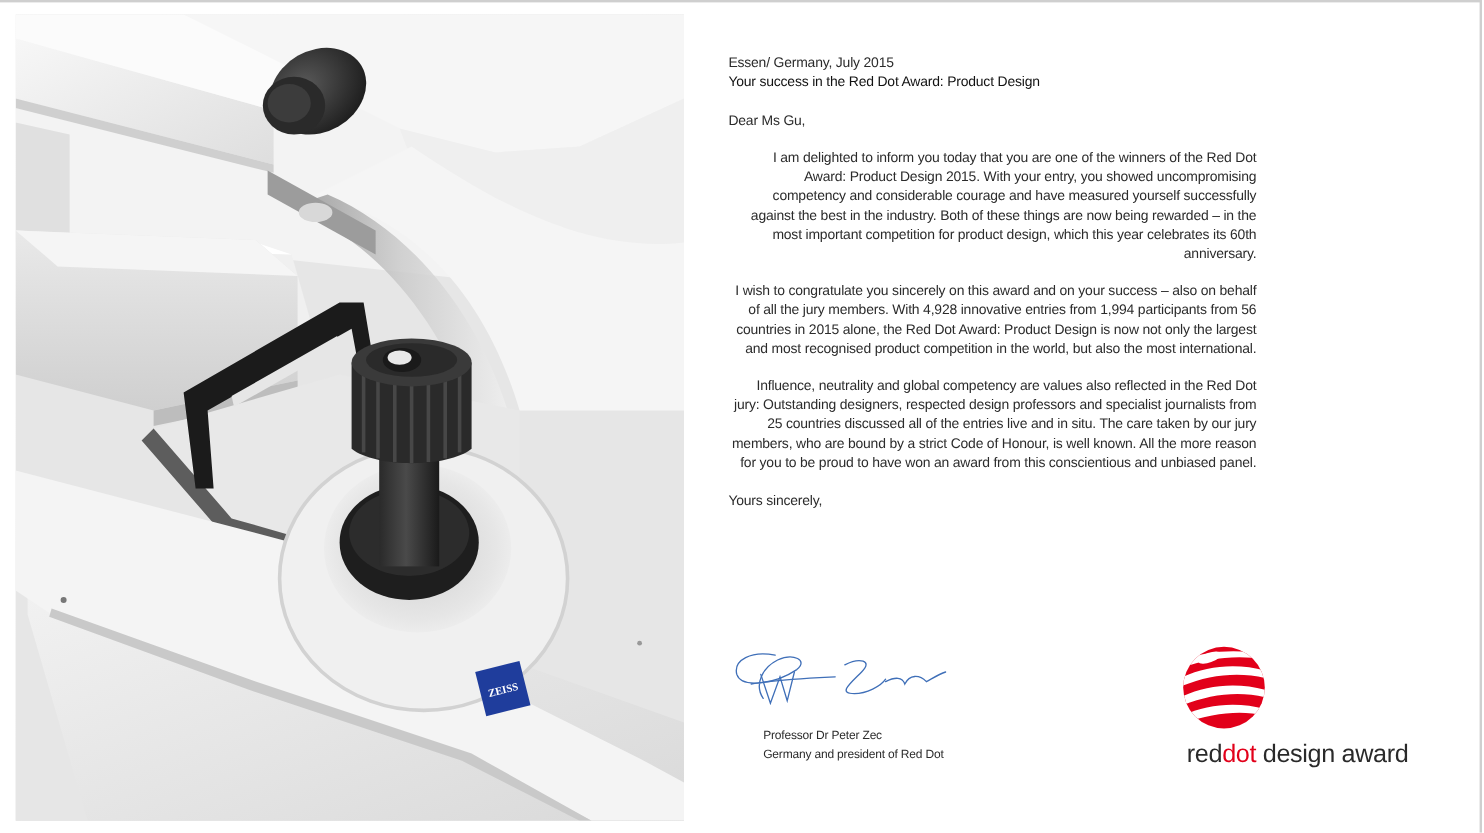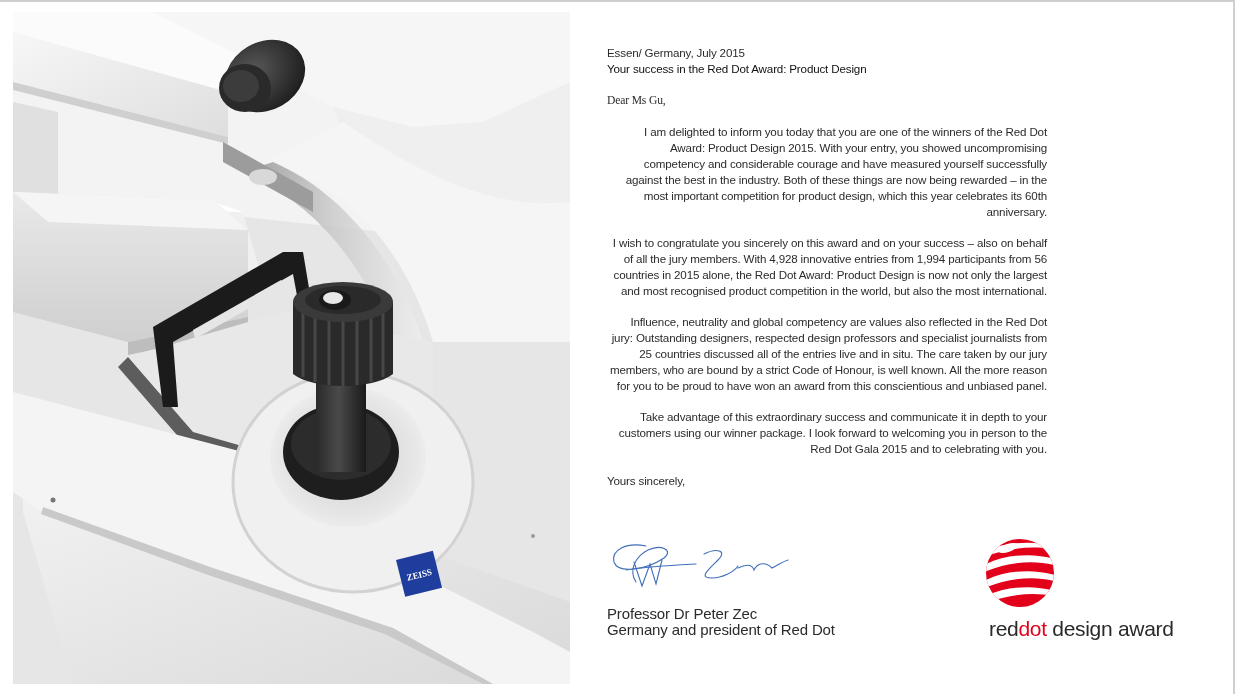--- a/index.html
+++ b/index.html
@@ -38,34 +38,34 @@
       position: absolute;
       left: 607px; top: 45px;
       width: 440px;
       color: #2b2b2b;
       font-size: 11.6px;
       line-height: 16px;
       letter-spacing: -0.15px;
     }
     .letter .place-date { margin: 0; }
     .letter .subject { margin: 0; font-weight: normal; color: #111; }
-    .letter .salutation { margin: 16px 0 0 0; font-family: Liberation Serif, serif; }
+    .letter .salutation { margin: 16px 0 0 0; }
     .letter p.body-para { margin: 15px 0 0 0; text-align: right; }
     .letter .closing { margin: 16px 0 0 0; }
 
     .signature {
       position: absolute;
       left: 606px; top: 540px;
       width: 185px; height: 55px;
     }
     .signer {
       position: absolute;
-      left: 607px; top: 606px;
+      left: 636px; top: 606px;
       color: #2b2b2b;
-      font-size: 15px;
+      font-size: 10px;
       line-height: 16px;
       letter-spacing: -0.15px;
     }
     .signer div { margin: 0; }
 
     
     .reddot-logo {
       position: absolute;
       left: 982px; top: 536px;
       width: 76px; height: 74px;
@@ -197,21 +197,20 @@
   </svg>
 </div>
 
 <div class="letter">
   <div class="place-date">Essen/ Germany, July 2015</div>
   <div class="subject">Your success in the Red Dot Award: Product Design</div>
   <div class="salutation">Dear Ms Gu,</div>
   <p class="body-para">I am delighted to inform you today that you are one of the winners of the Red Dot Award: Product Design 2015. With your entry, you showed uncompromising competency and considerable courage and have measured yourself successfully against the best in the industry. Both of these things are now being rewarded – in the most important competition for product design, which this year celebrates its 60th anniversary.</p>
   <p class="body-para">I wish to congratulate you sincerely on this award and on your success – also on behalf of all the jury members. With 4,928 innovative entries from 1,994 participants from 56 countries in 2015 alone, the Red Dot Award: Product Design is now not only the largest and most recognised product competition in the world, but also the most international.</p>
   <p class="body-para">Influence, neutrality and global competency are values also reflected in the Red Dot jury: Outstanding designers, respected design professors and specialist journalists from 25 countries discussed all of the entries live and in situ. The care taken by our jury members, who are bound by a strict Code of Honour, is well known. All the more reason for you to be proud to have won an award from this conscientious and unbiased panel.</p>
-  <p class="body-para">Take advantage of this extraordinary success and communicate it in depth to your customers using our winner package. I look forward to welcoming you in person to the Red Dot Gala 2015 and to celebrating with you.</p>
   <div class="closing">Yours sincerely,</div>
 </div>
 
 <svg class="signature" viewBox="0 0 185 55">
   <g fill="none" stroke="#3f6fb8" stroke-width="1.1" stroke-linecap="round">
     <path d="M40,6 C20,2 5,10 8,22 C12,34 40,30 58,18 C68,10 55,4 42,10 C30,16 22,30 30,42"></path>
     <path d="M28,22 L36,46 L44,24 L50,44 L56,20"></path>
     <path d="M20,30 C45,26 70,25 90,24"></path>
     <path d="M98,14 C110,8 122,10 112,20 C102,30 92,38 106,38 C116,38 128,32 132,26"></path>
     <path d="M132,28 C140,24 146,24 148,30 C152,22 160,22 166,28 C170,26 176,22 182,20"></path>

